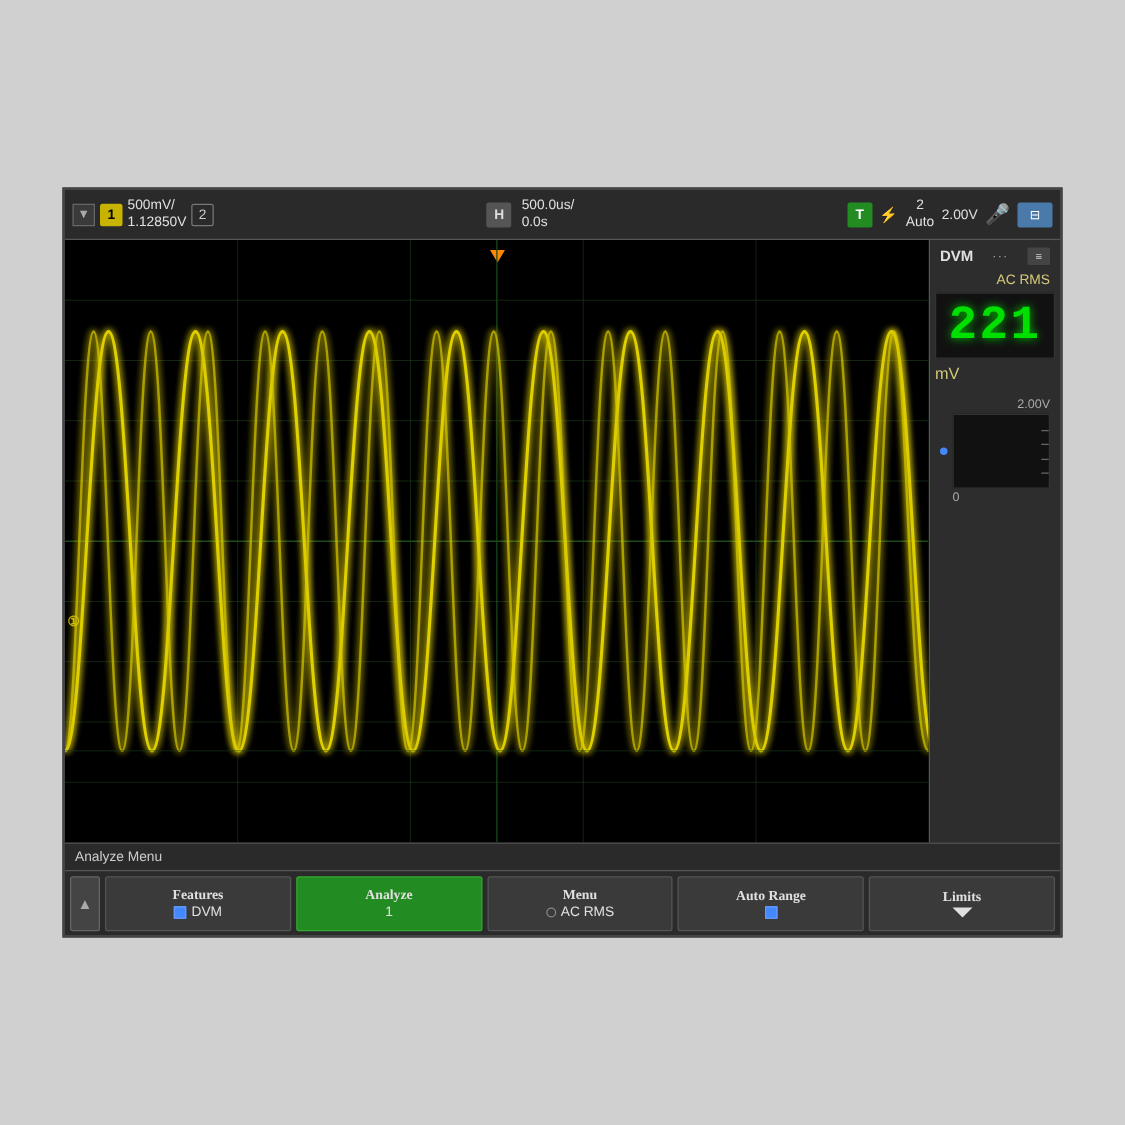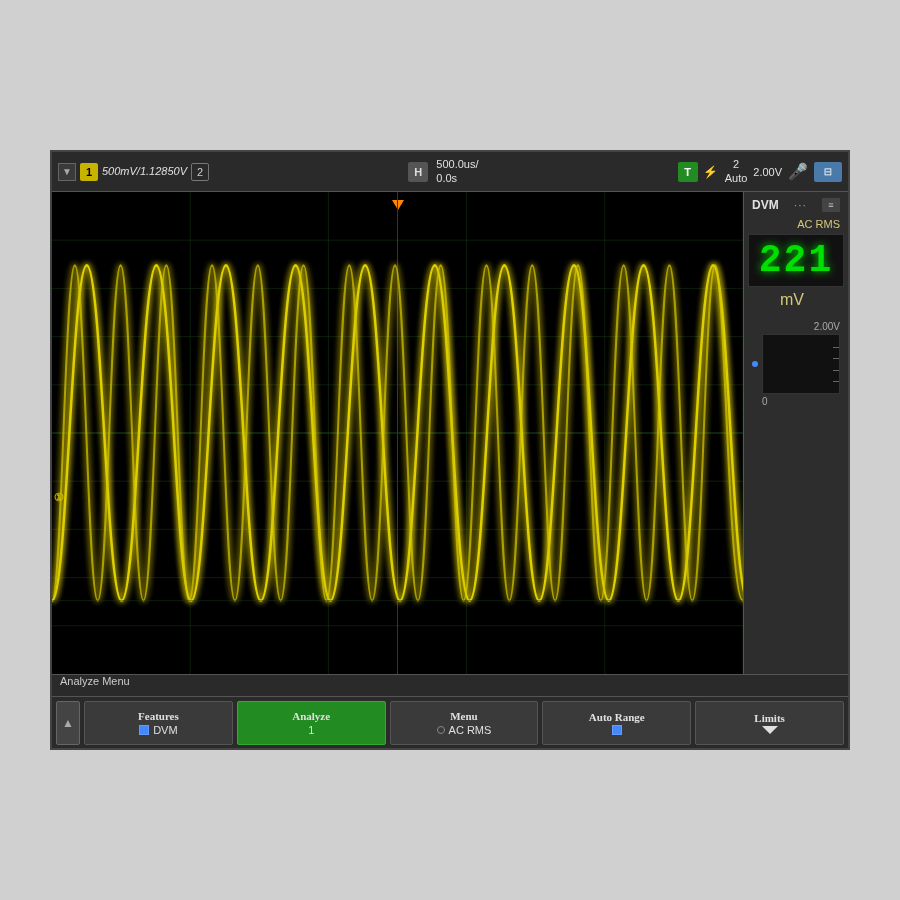--- a/index.html
+++ b/index.html
@@ -233,22 +233,22 @@
       color: #00e000;
       text-align: center;
       background: #111;
       border: 1px solid #333;
       padding: 4px 0;
       letter-spacing: 2px;
       text-shadow: 0 0 8px #00cc00;
     }
     .dvm-unit {
       color: #d4c87a;
-      font-size: 16px;
-      text-align: center;
+      font-size: 13px;
+      text-align: left;
       padding-right: 8px;
     }
     .dvm-scale-zero {
       color: #aaa;
       font-size: 10px;
     }
     .dvm-indicator {
       width: 6px;
       height: 6px;
       background: #4488ff;
@@ -256,20 +256,21 @@
     }
     .dvm-scale-val {
       color: #aaa;
       font-size: 10px;
     }
     
     .status-bar {
       background: #2a2a2a;
       height: 22px;
       display: flex;
+      align-items: center;
       padding: 0 8px;
       border-top: 1px solid #555;
       flex-shrink: 0;
     }
     .status-text {
       color: #ccc;
       font-size: 11px;
     }
     
     .menu-bar {
@@ -350,21 +351,21 @@
   </style>
 </head>
 <body>
 
 <div class="oscilloscope">
 
   <div class="toolbar">
     <div class="toolbar-left">
       <div class="arrow-btn">▼</div>
       <div class="ch-badge">1</div>
-      <div style="display:flex;flex-direction:row;font-style:italic;">
+      <div style="display:flex;flex-direction:column;">
         <span class="volt-info">500mV/</span>
         <span class="volt-info">1.12850V</span>
       </div>
       <div class="ch-badge-2">2</div>
     </div>
     <div class="toolbar-center">
       <div class="h-badge">H</div>
       <div style="display:flex;flex-direction:column;">
         <span class="time-info">500.0us/</span>
         <span class="time-info">0.0s</span>

